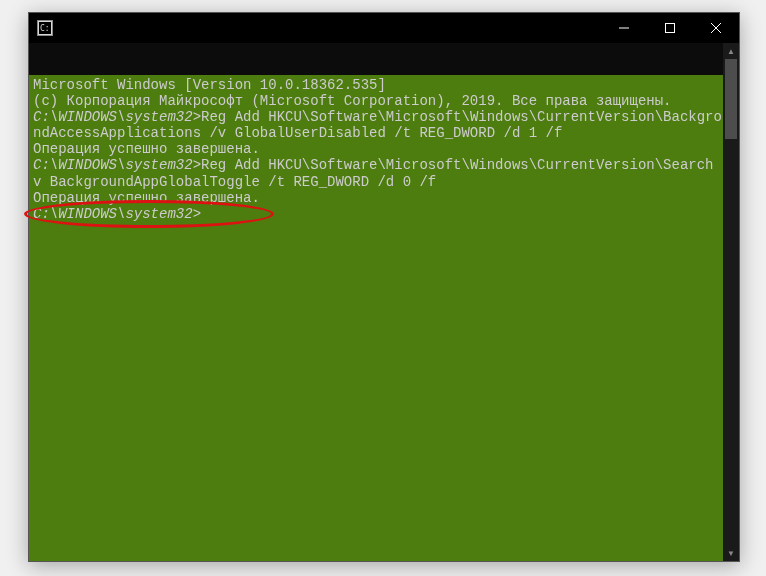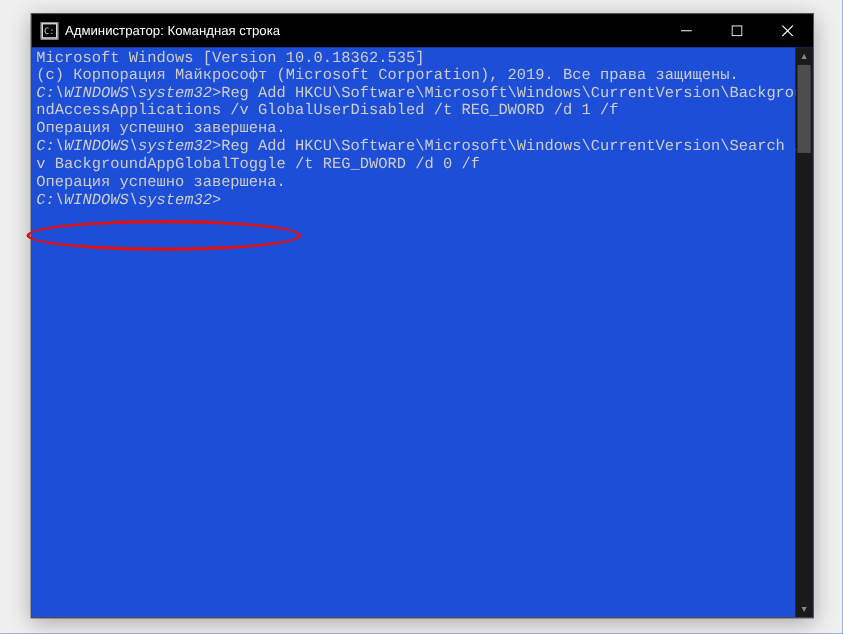--- a/index.html
+++ b/index.html
@@ -51,30 +51,31 @@
     width: 46px;
     height: 100%;
     display: flex;
     align-items: center;
     justify-content: center;
     color: #fff;
     font-size: 12px;
   }
   .terminal-body {
     flex: 1;
-    background: #1d4ed8;
+    background: #4d7c0f;
     color: #ccc;
     font-family: Consolas, 'Courier New', monospace;
     font-size: 14px;
     line-height: 1.15;
     padding: 2px 4px;
     white-space: pre-wrap;
     word-break: break-all;
     overflow: hidden;
     position: relative;
+    margin-top: 32px;
   }
   .line { display: block; }
   .prompt { color: #ccc; font-style: italic; }
   .highlight-ring {
     position: absolute;
     border: 3px solid #d11;
     border-radius: 50% / 50%;
     pointer-events: none;
     left: 24px;
     top: 200px;
@@ -115,21 +116,20 @@
 
 <div class="window">
 
   <div class="titlebar">
     <span class="titlebar-icon">
       <svg viewBox="0 0 12 12">
           <rect x="0" y="0" width="12" height="12" fill="#000"></rect>
           <text x="1" y="9" font-size="8" fill="#ccc" font-family="monospace">C:</text>
         </svg>
     </span>
-    <span class="titlebar-title">Администратор: Командная строка</span>
     <span class="titlebar-spacer"></span>
     <div class="titlebar-buttons">
       <div class="tb-btn">
         <svg width="10" height="10" viewBox="0 0 10 10">
             <line x1="0" y1="5" x2="10" y2="5" stroke="#fff" stroke-width="1"></line>
           </svg>
       </div>
       <div class="tb-btn">
         <svg width="10" height="10" viewBox="0 0 10 10">
             <rect x="0.5" y="0.5" width="9" height="9" fill="none" stroke="#fff" stroke-width="1"></rect>

